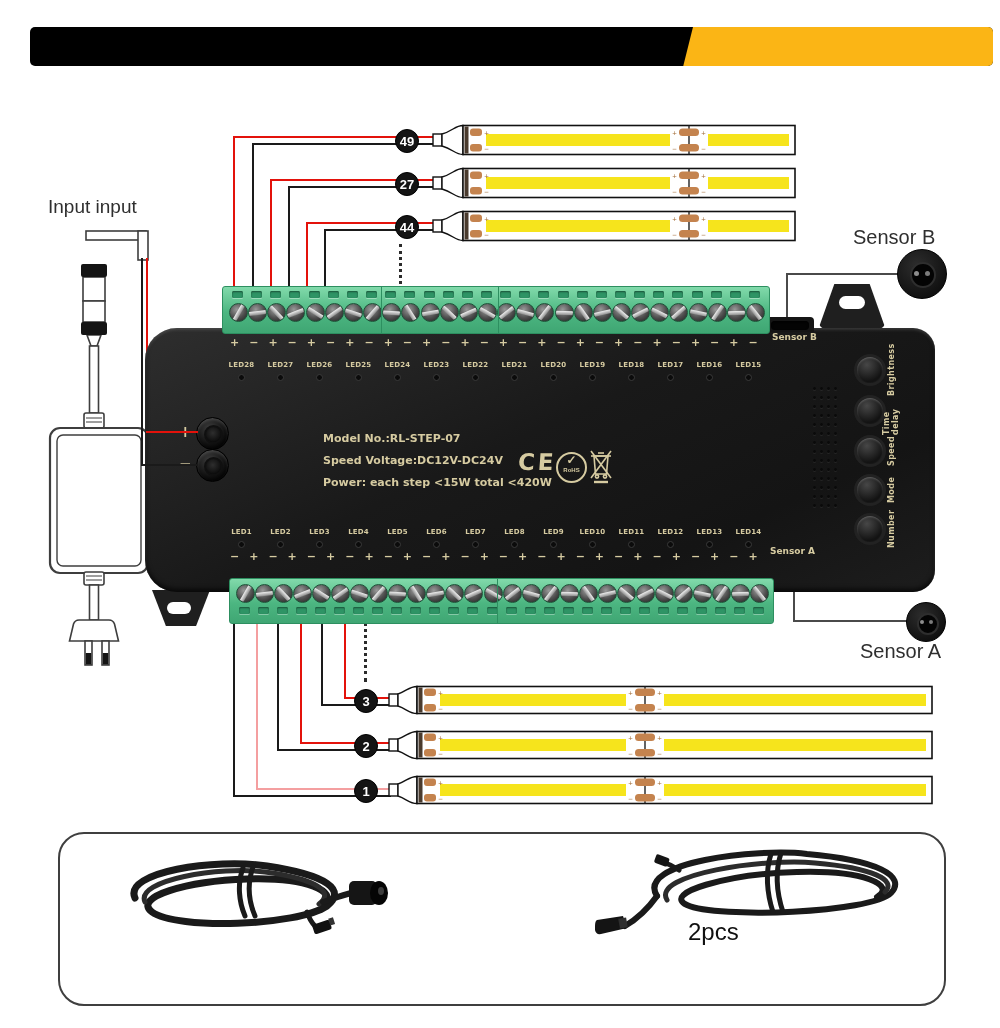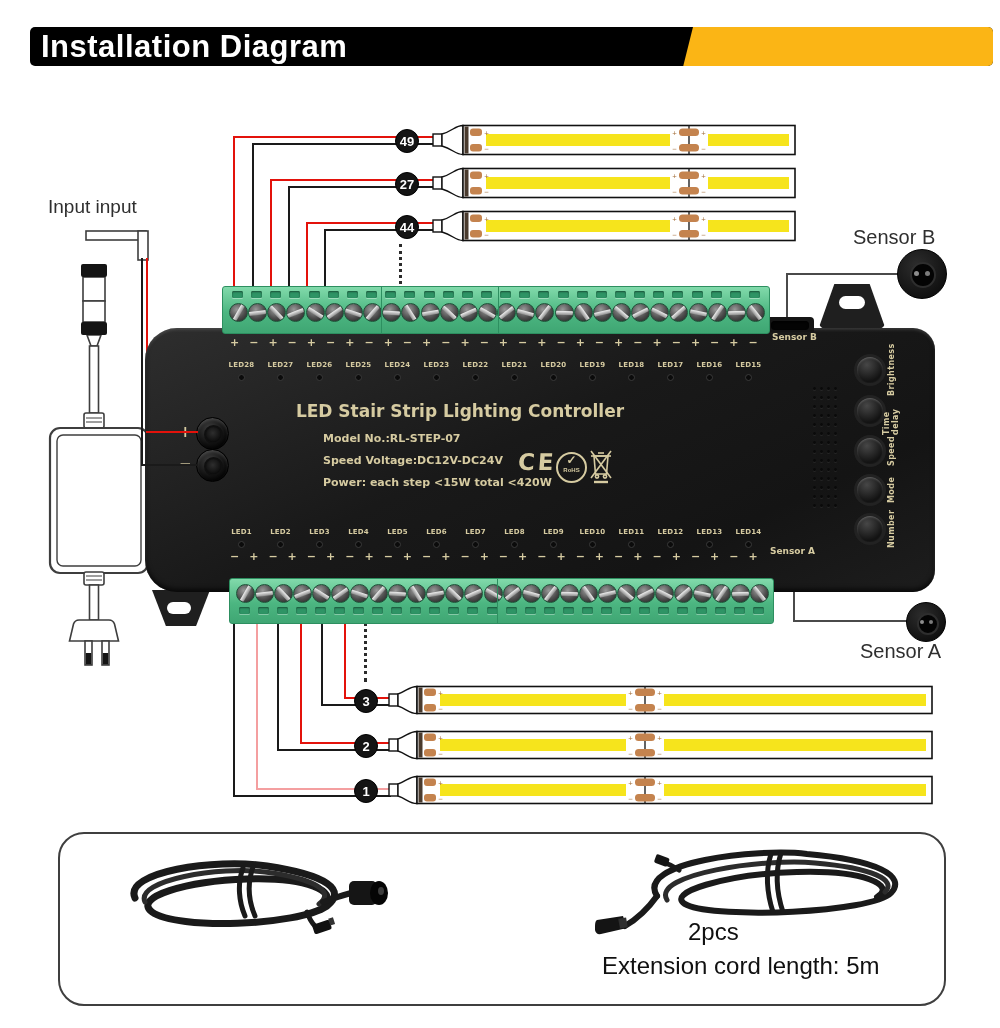--- a/index.html
+++ b/index.html
@@ -82,21 +82,20 @@
         border:2px solid #3f3f3f;border-radius:26px;z-index:1;}
   .caption{position:absolute;font-size:24px;color:#101010;z-index:2;}
 </style>
 </head>
 <body>
 
 <div id="page">
 
   <div id="header">
     <div class="accent"></div>
-    <div class="title">Installation Diagram</div>
   </div>
 
   <div class="lbl" style="left:48px;top:196px;font-size:19px;">Input input</div>
   <div class="lbl" style="left:50px;top:486px;width:98px;text-align:center;font-size:20px;">Driver</div>
 
   <svg class="abs" style="left:40px;top:225px;z-index:1;" width="130" height="450" viewBox="0 0 130 450">
     <g fill="#fff" stroke="#3e3e3e" stroke-width="1.6">
       <rect x="46" y="6" width="60" height="9"></rect>
       <rect x="98" y="6" width="10" height="29"></rect>
       <rect x="43" y="52" width="22" height="24"></rect>
@@ -130,22 +129,20 @@
        clip-path:polygon(24% 0,76% 0,100% 100%,0 100%);border-radius:10px;"></div>
   <div class="ear-hole" style="left:839px;top:296px;width:26px;height:13px;"></div>
   <div class="ear" style="left:152px;top:590px;width:58px;height:36px;
        clip-path:polygon(0 0,100% 0,76% 100%,24% 100%);"></div>
   <div class="ear-hole" style="left:167px;top:602px;width:24px;height:12px;"></div>
 
   <div id="ctrl"></div>
   <div class="port-tab" style="left:766px;top:317px;width:48px;height:15px;"></div>
   <div class="port-slot" style="left:771px;top:321px;width:38px;height:9px;"></div>
 
-  <div class="silk" style="left:270px;top:401px;width:380px;text-align:center;
-       font-size:17px;font-weight:bold;">LED Stair Strip Lighting Controller</div>
   <div class="silk" style="left:323px;top:432px;font-size:11px;font-weight:bold;">Model No.:RL-STEP-07</div>
   <div class="silk" style="left:323px;top:454px;font-size:11px;font-weight:bold;">Speed Voltage:DC12V-DC24V</div>
   <div class="silk" style="left:323px;top:476px;font-size:11px;font-weight:bold;">Power:  each step &lt;15W  total &lt;420W</div>
   <div class="silk" style="left:772px;top:332px;font-size:9px;font-weight:bold;">Sensor B</div>
   <div class="silk" style="left:770px;top:546px;font-size:9px;font-weight:bold;">Sensor A</div>
 
   <div class="ce" style="left:518px;top:449px;">CE</div>
   <div class="rohs" style="left:556px;top:452px;">
     <div class="chk">✓</div>
     <div class="rtx">RoHS</div>
@@ -219,21 +216,20 @@
       <path d="M82,56 C72,70 62,79 50,86" stroke-width="6"></path>
       <path d="M104,30 C98,26 94,24 88,22" stroke-width="5"></path>
     </g>
     <g>
       <path d="M22,80 l26,-4 l4,12 l-26,6 q-5,1 -6,-4 l0,-4 q0,-5 2,-6 z" fill="#141414"></path>
       <rect x="44" y="78" width="8" height="10" fill="#2e2e2e" transform="rotate(-10 48 83)"></rect>
       <rect x="80" y="16" width="14" height="9" rx="2" fill="#141414" transform="rotate(20 87 20)"></rect>
     </g>
   </svg>
   <div class="caption" style="left:688px;top:918px;">2pcs</div>
-  <div class="caption" style="left:602px;top:952px;">Extension cord length: 5m</div>
 
 <div class="term" style="left:222px;top:286px;width:546px;height:46px">
       <div class="slot" style="left:9.0px;top:4px"></div>
       <div class="screw" style="left:6.0px;top:16px">
         <i style="transform:rotate(-60deg)"></i>
       </div>
       <div class="slot" style="left:28.1px;top:4px"></div>
       <div class="screw" style="left:25.1px;top:16px">
         <i style="transform:rotate(-7deg)"></i>
       </div>

